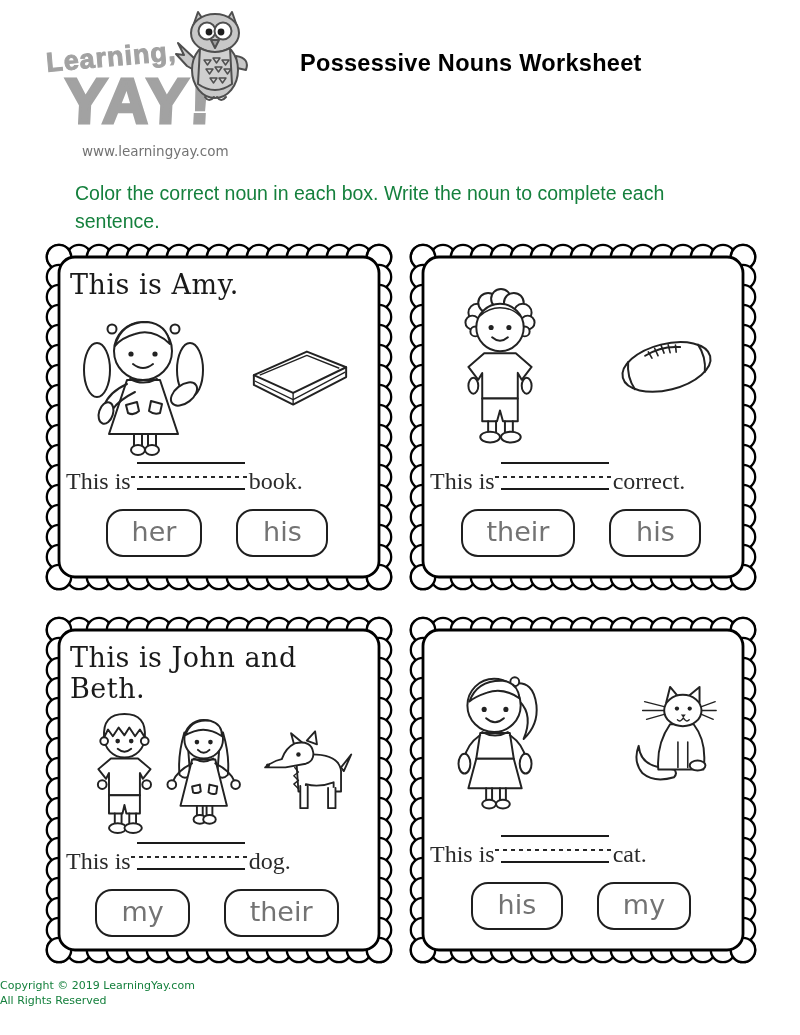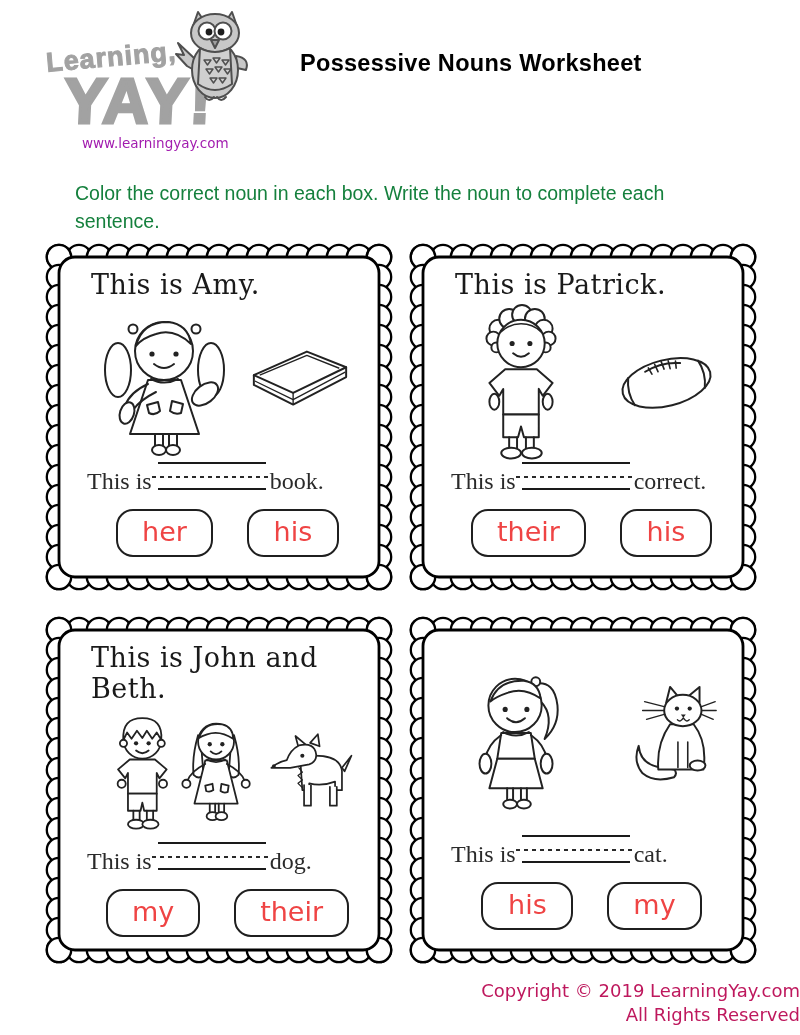--- a/index.html
+++ b/index.html
@@ -16,21 +16,21 @@
     font-size:27px; font-weight:bold; color:#a2a2a2;
     transform:rotate(-5deg); letter-spacing:1px;
     -webkit-text-stroke:1px #a2a2a2;
   }
   .logo-yay {
     position:absolute; left:22px; top:52px;
     font-size:64px; font-weight:bold; color:#a2a2a2;
     letter-spacing:2px; transform:skewX(-3deg);
     -webkit-text-stroke:3px #a2a2a2;
   }
-  .logo-url { position:absolute; left:40px; top:123px; font-size:13.5px; color:#a21caf;
+  .logo-url { position:absolute; left:40px; top:131px; font-size:13.5px; color:#737373;
     font-family:"DejaVu Sans", sans-serif; }
   .owl { position:absolute; left:133px; top:-4px; }
   .title {
     position:absolute; left:300px; top:50px; width:390px; text-align:left;
     font-size:23.5px; font-weight:bold; letter-spacing:0.3px;
   }
   .name-row { position:absolute; left:385px; top:133px; display:flex; font-size:27px; }
   .name-label { font-weight:normal; letter-spacing:0.5px; }
   .name-line { width:263px; border-bottom:3px solid #000; margin-bottom:2px; }
   .instructions {
@@ -39,21 +39,21 @@
   }
   
   .boxes {
     position:absolute; left:45px; top:243px; width:712px;
     display:grid; grid-template-columns:348px 348px; column-gap:16px; row-gap:25px;
   }
   .box { position:relative; width:348px; height:348px; }
   svg.frame { position:absolute; inset:0; }
   .box-content {
     position:absolute; left:14px; right:14px; top:14px; bottom:14px;
-    padding:10px 15px 10px 32px; display:flex; flex-direction:column;
+    padding:10px 15px 10px 11px; display:flex; flex-direction:column;
   }
   .box-heading {
     font-family:"DejaVu Serif", serif; font-size:27px; letter-spacing:0.5px;
     color:#1a1a1a; margin-top:2px;
   }
   .illus-row {
     flex:1; display:flex; align-items:center; justify-content:space-between;
     padding:0 10px;
   }
   .sentence {
@@ -65,28 +65,28 @@
     display:inline-block; position:relative; width:108px; height:28px;
     border-top:2px solid #1a1a1a; border-bottom:2px solid #1a1a1a;
     margin:0 4px 3px 6px;
   }
   .blank::after {
     content:""; position:absolute; left:-6px; right:-6px; top:12px; height:2px;
     background:repeating-linear-gradient(90deg,#2a2a2a 0 4px, transparent 4px 8px);
   }
   .options { display:flex; justify-content:center; gap:34px; margin-bottom:10px; }
   .opt {
-    font-family:"DejaVu Sans", sans-serif; font-size:27px; color:#ef4444;
+    font-family:"DejaVu Sans", sans-serif; font-size:27px; color:#737373;
     background:#fff; border:2px solid #1f1f1f; border-radius:17px;
     padding:5px 24px 8px; min-width:92px; text-align:center; cursor:pointer;
   }
   
   .footer {
-    position:absolute; left:0; right:0; top:979px; text-align:right;
-    font-family:"DejaVu Sans", sans-serif; font-size:18px; color:#be185d;
+    position:absolute; left:0; right:0; top:979px; text-align:left;
+    font-family:"DejaVu Sans", sans-serif; font-size:11px; color:#15803d;
     line-height:1.35;
   }
   
   svg.art { display:block; }
 </style>
 </head>
 <body>
 
 <div class="page">
 
@@ -318,21 +318,20 @@
           <circle cx="334" cy="274" r="12.2" fill="#fff" stroke="#000" stroke-width="2.3"></circle>
           <circle cx="14" cy="294" r="12.2" fill="#fff" stroke="#000" stroke-width="2.3"></circle>
           <circle cx="334" cy="294" r="12.2" fill="#fff" stroke="#000" stroke-width="2.3"></circle>
           <circle cx="14" cy="314" r="12.2" fill="#fff" stroke="#000" stroke-width="2.3"></circle>
           <circle cx="334" cy="314" r="12.2" fill="#fff" stroke="#000" stroke-width="2.3"></circle>
           <circle cx="14" cy="334" r="12.2" fill="#fff" stroke="#000" stroke-width="2.3"></circle>
           <circle cx="334" cy="334" r="12.2" fill="#fff" stroke="#000" stroke-width="2.3"></circle>
           <rect x="14" y="14" width="320" height="320" rx="16" fill="#fff" stroke="#000" stroke-width="2.8"></rect>
         </svg>
       <div class="box-content">
-        <div class="box-heading">This is Patrick.</div>
         <div class="illus-row">
           <svg class="art" width="112" height="158" viewBox="0 0 112 160">
             <g fill="#fff" stroke="#222" stroke-width="2" stroke-linecap="round" stroke-linejoin="round">
               <circle cx="33" cy="27" r="9"></circle>
                 <circle cx="44" cy="17" r="10"></circle>
                 <circle cx="57" cy="13" r="10"></circle>
               <circle cx="70" cy="17" r="10"></circle>
                 <circle cx="79" cy="27" r="9"></circle>
                 <circle cx="84" cy="37" r="7"></circle>
                 <circle cx="28" cy="37" r="7"></circle>

